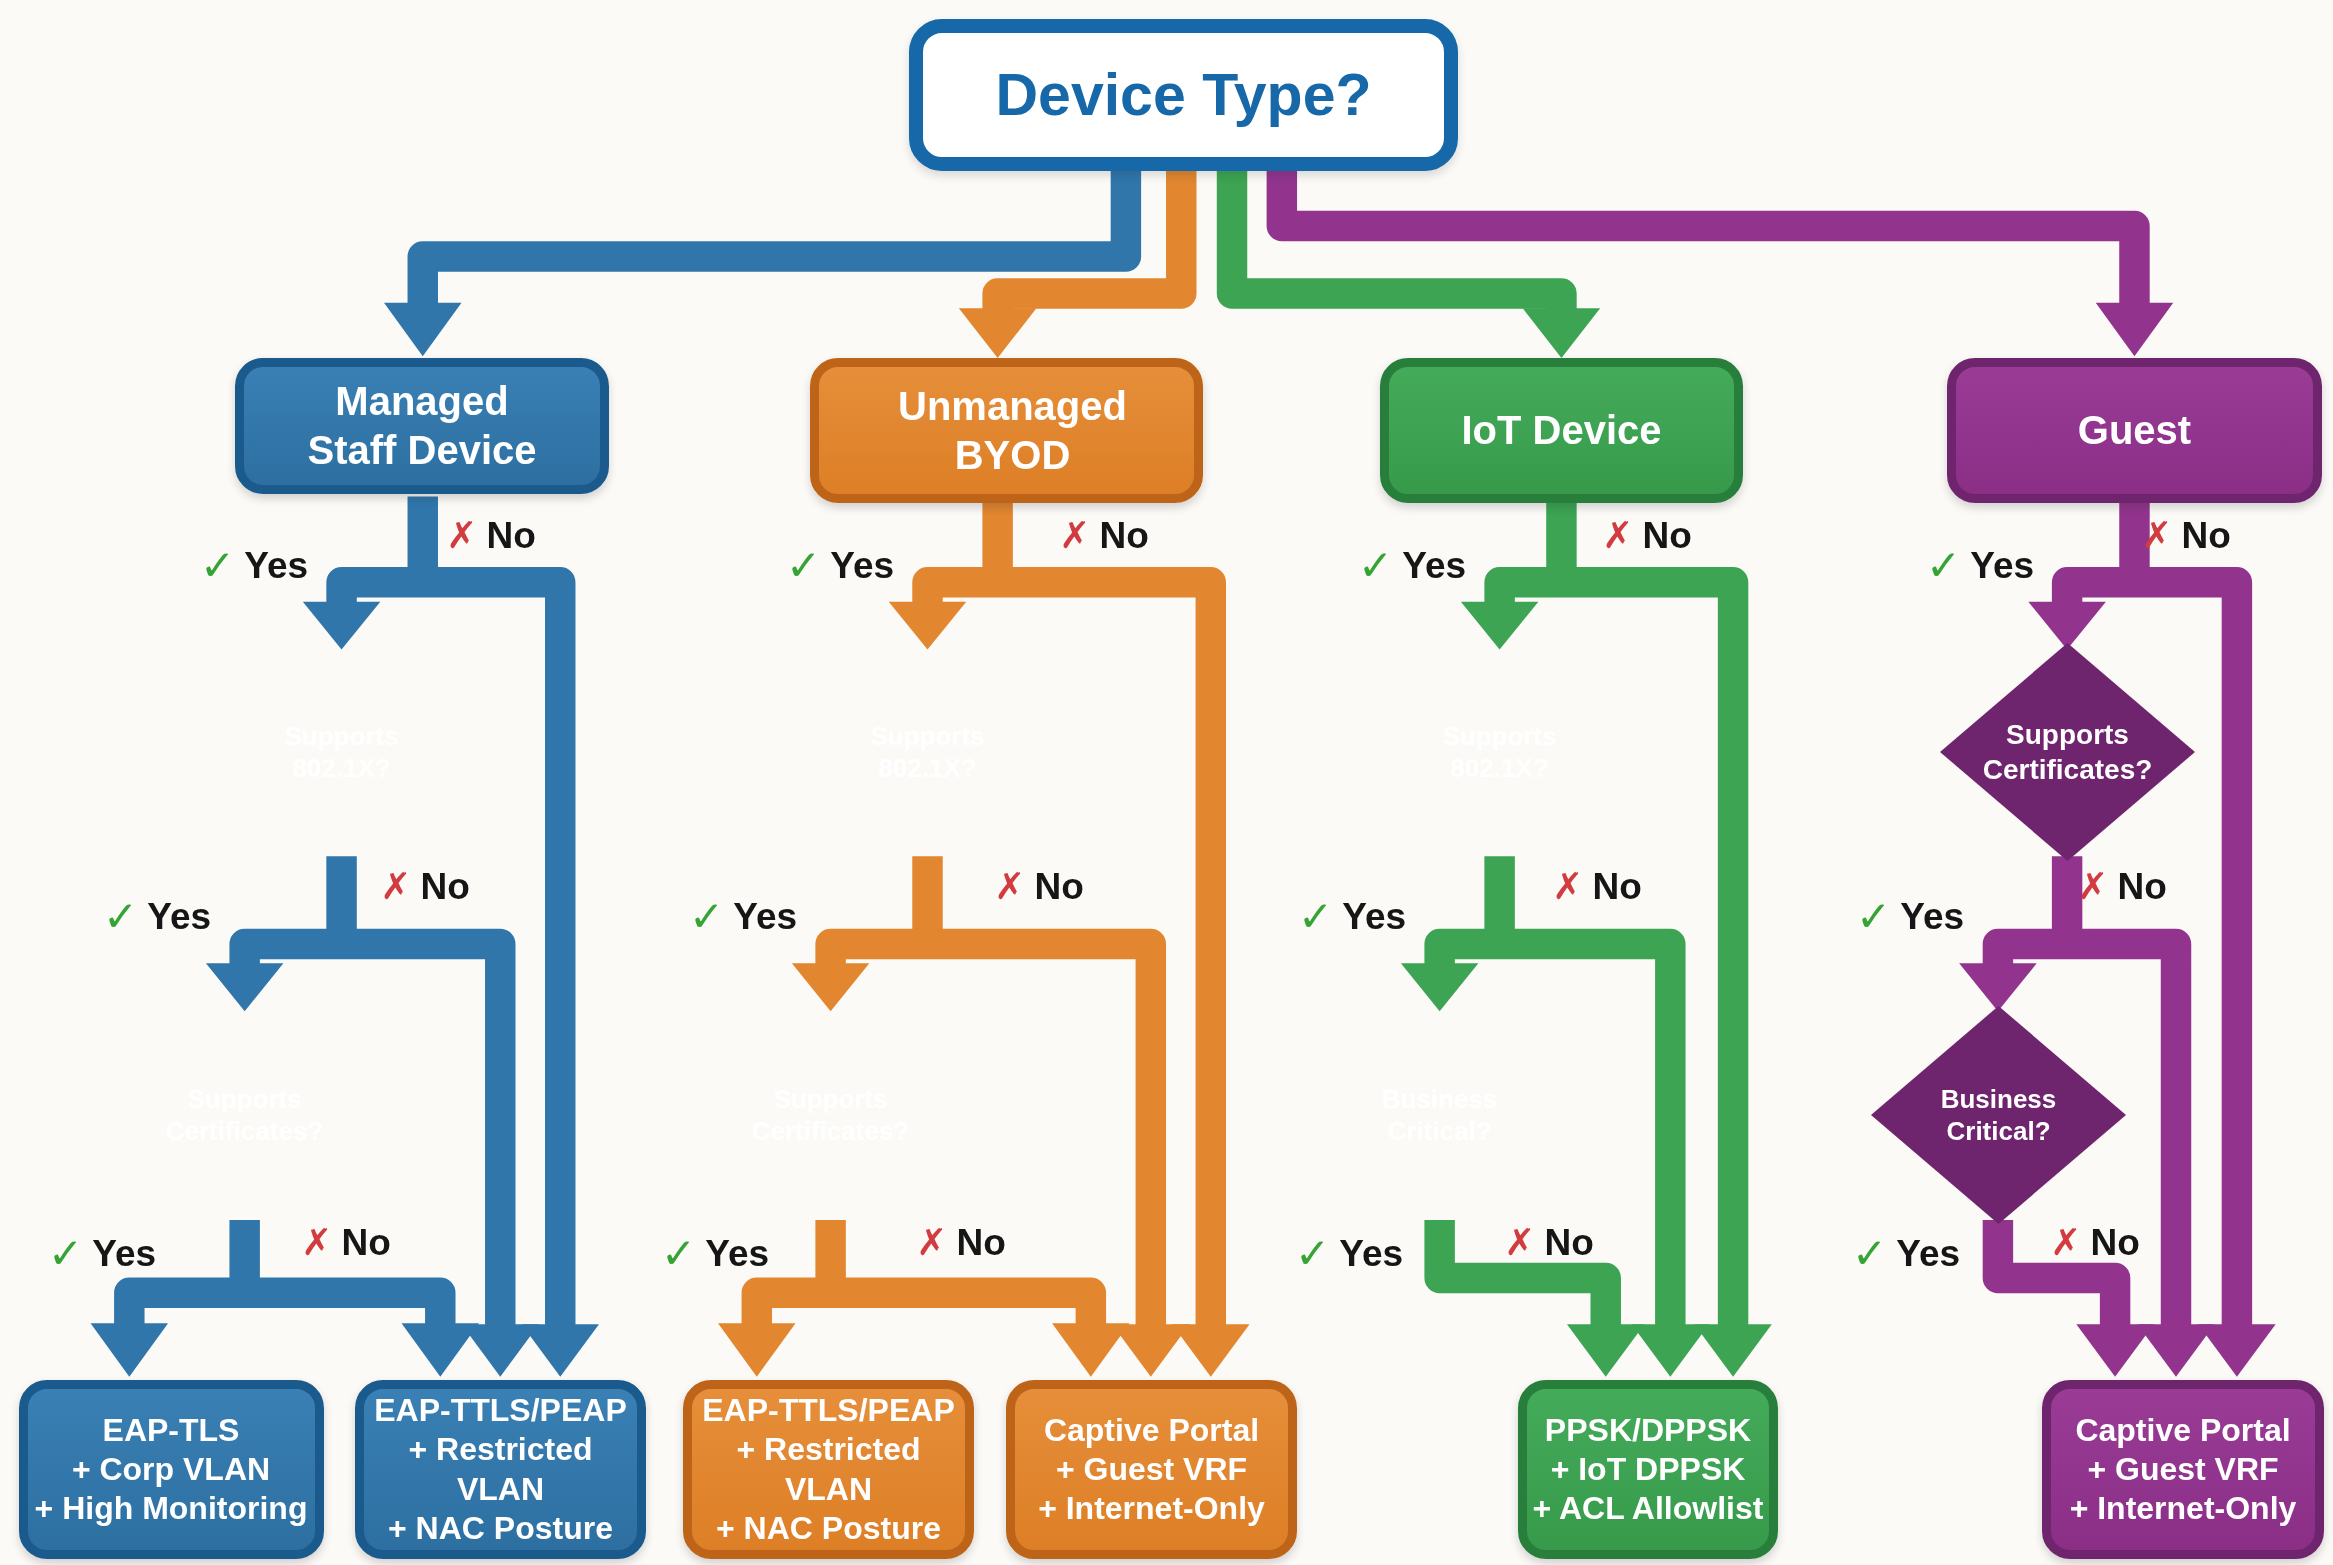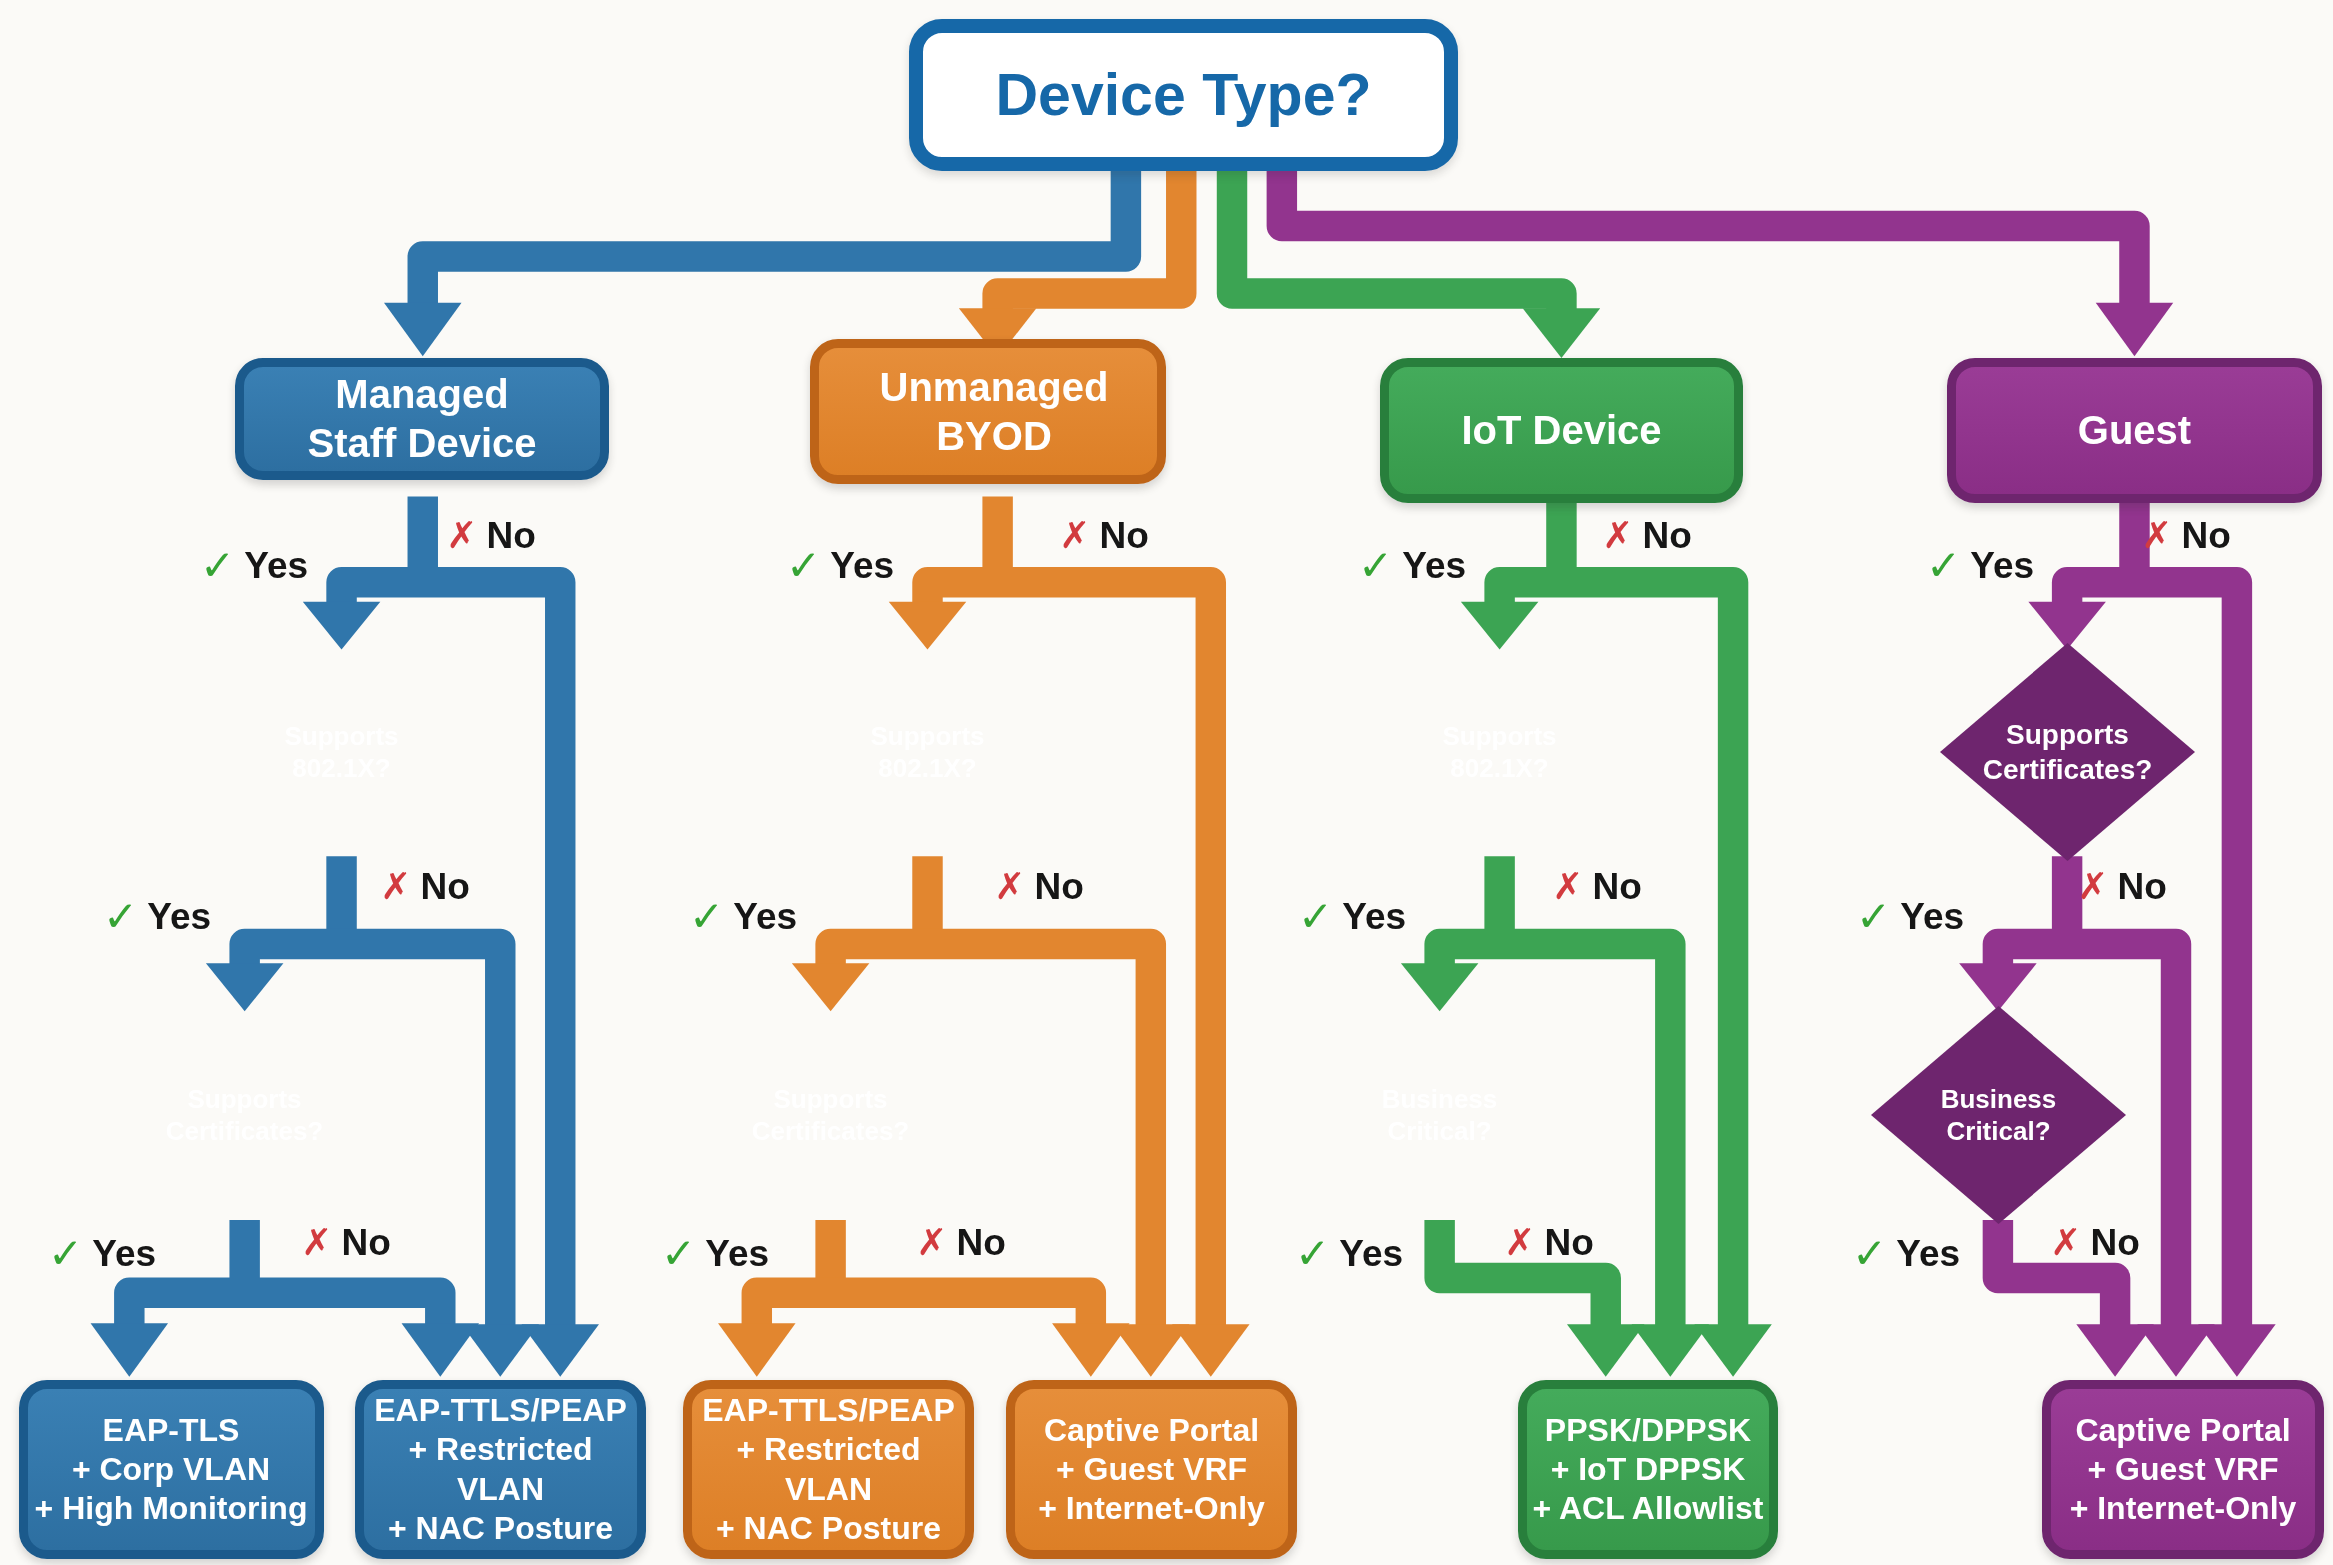--- a/index.html
+++ b/index.html
@@ -111,25 +111,25 @@
       <polygon points="2316,1435 2400,1435 2358,1492" stroke="none"></polygon>
       <path d="M2165,1322 V1385 H2292 V1437" fill="none"></path>
       <polygon points="2250,1435 2334,1435 2292,1492" stroke="none"></polygon>
     </g>
   </svg>
 
   <div id="title-box">
     <span>Device Type?</span>
   </div>
 
-  <div class="node cat blue-n" style="left:235px;top:358px;width:374px;height:122px;">
+  <div class="node cat blue-n" style="left:235px;top:358px;width:374px;height:136px;">
     <div class="ln">Managed</div>
     <div class="ln">Staff Device</div>
   </div>
-  <div class="node cat orange-n" style="left:810px;top:339px;width:356px;height:145px;padding-left:12px;">
+  <div class="node cat orange-n" style="left:810px;top:358px;width:393px;height:145px;padding-left:12px;">
     <div class="ln">Unmanaged</div>
     <div class="ln">BYOD</div>
   </div>
   <div class="node cat green-n" style="left:1380px;top:358px;width:363px;height:145px;">
     <div class="ln">IoT Device</div>
   </div>
   <div class="node cat purple-n" style="left:1947px;top:358px;width:375px;height:145px;">
     <div class="ln">Guest</div>
   </div>
 

